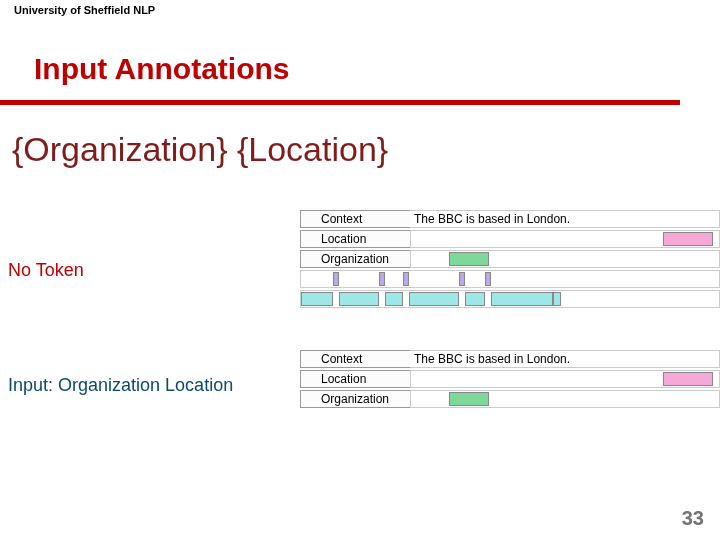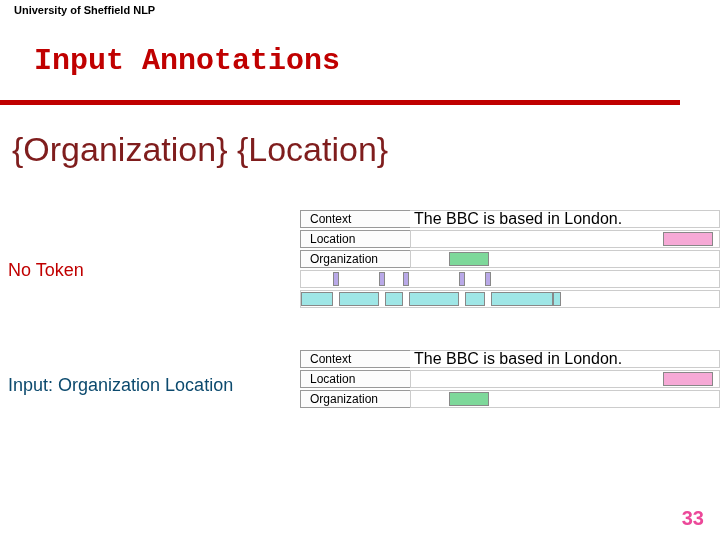--- a/index.html
+++ b/index.html
@@ -2,60 +2,60 @@
 <html><head>
 <meta charset="utf-8">
 <style>
   * { box-sizing: border-box; margin: 0; padding: 0; }
   html, body { width: 720px; height: 540px; background: #fff; font-family: Arial, Helvetica, sans-serif; color: #000; position: relative; }
   .header-band {
     position: absolute; top: 0; left: 0; right: 0; height: 20px;
     font-size: 11px; font-weight: bold; padding: 4px 14px;
   }
   .title {
-    position: absolute; top: 44px; left: 34px;
-    font-size: 30px; font-weight: bold; color: #c00000; font-family: Liberation Mono, monospace;
+    position: absolute; top: 52px; left: 34px;
+    font-size: 30px; font-weight: bold; color: #c00000;
   }
   .title-underline {
     position: absolute; top: 100px; left: 0; width: 680px; height: 5px; background: #c00000;
   }
   .pattern-line {
     position: absolute; top: 130px; left: 12px;
     font-size: 34px; color: #7f1d1d; text-align: center;
   }
   .label-noinput {
     position: absolute; top: 260px; left: 8px;
     font-size: 18px; color: #c00000;
   }
   .label-input {
     position: absolute; top: 375px; left: 8px;
     font-size: 18px; color: #0c4a6e;
   }
   .page-num {
     position: absolute; bottom: 10px; right: 16px;
-    font-size: 20px; font-weight: bold; color: #ec4899;
+    font-size: 20px; font-weight: bold; color: #737373;
   }
 
   
   .panel { position: absolute; }
   .panel-top { top: 210px; left: 300px; width: 420px; }
   .panel-bottom { top: 350px; left: 300px; width: 420px; }
 
   .row { display: flex; align-items: center; height: 18px; margin-bottom: 2px; }
   .row .lbl {
     width: 110px; font-size: 12px; font-family: Verdana, Arial, sans-serif;
     border: 1px solid #999; border-right: none; background: #fcfcfc;
-    padding-left: 9px; height: 18px; line-height: 16px;
+    padding-left: 20px; height: 18px; line-height: 16px;
   }
   .row .track {
     position: relative; flex: 1; height: 18px;
     border: 1px solid #ccc; background: #fff;
   }
   .sentence {
-    font-size: 16px; font-family: Verdana, Arial, sans-serif;
+    font-size: 12px; font-family: Verdana, Arial, sans-serif;
     padding-left: 4px; line-height: 16px; height: 18px; flex: 1;
     border: 1px solid #ccc; border-left: none;
   }
   .block { position: absolute; top: 1px; height: 14px; border: 1px solid #888; }
   .b-pink   { background: #f6a9d6; }
   .b-green  { background: #7ed89a; }
   .b-purple { background: #b9a9e8; }
   .b-cyan   { background: #9fe6e6; }
 </style>
 </head>

